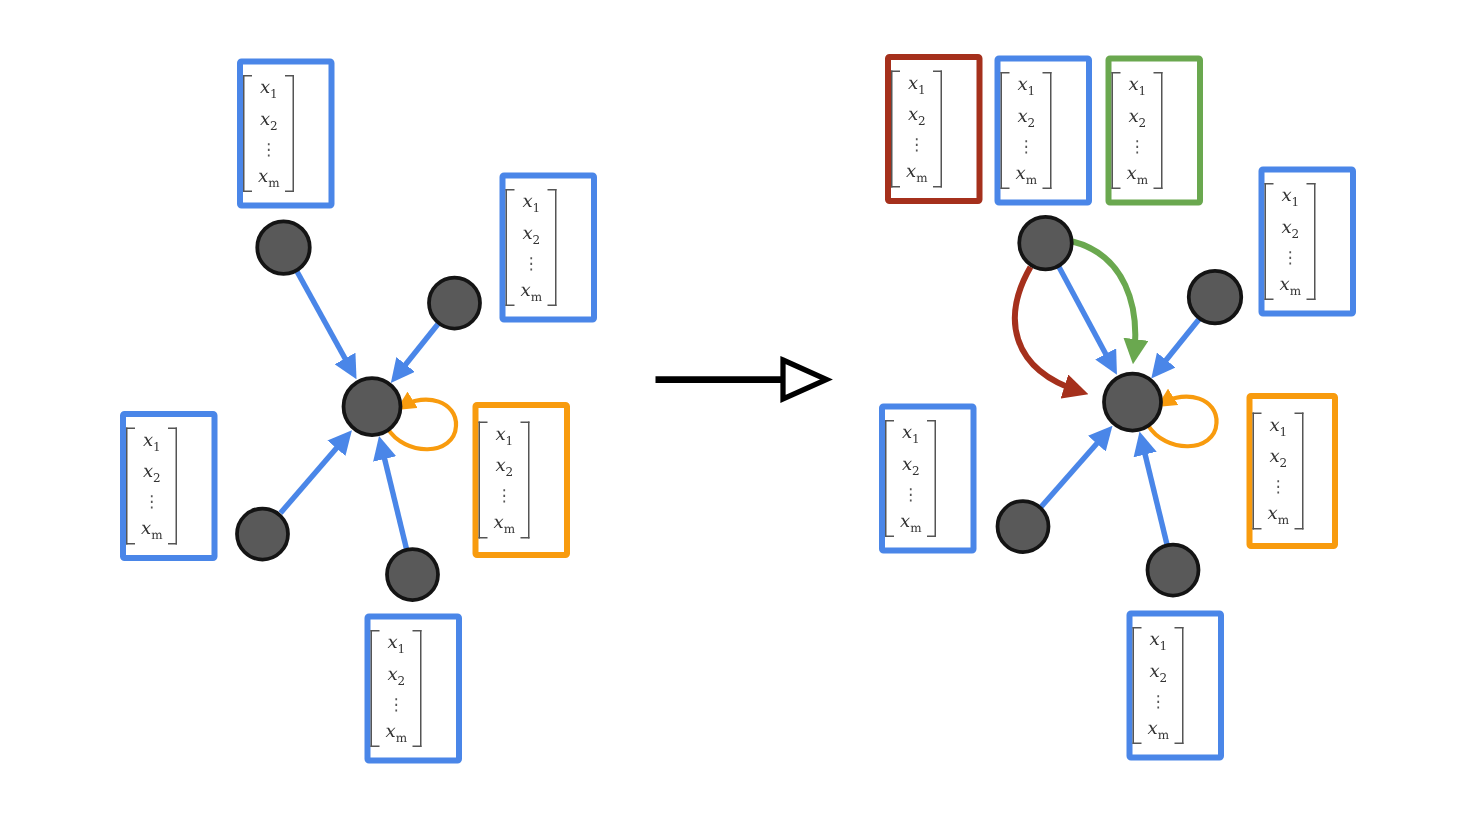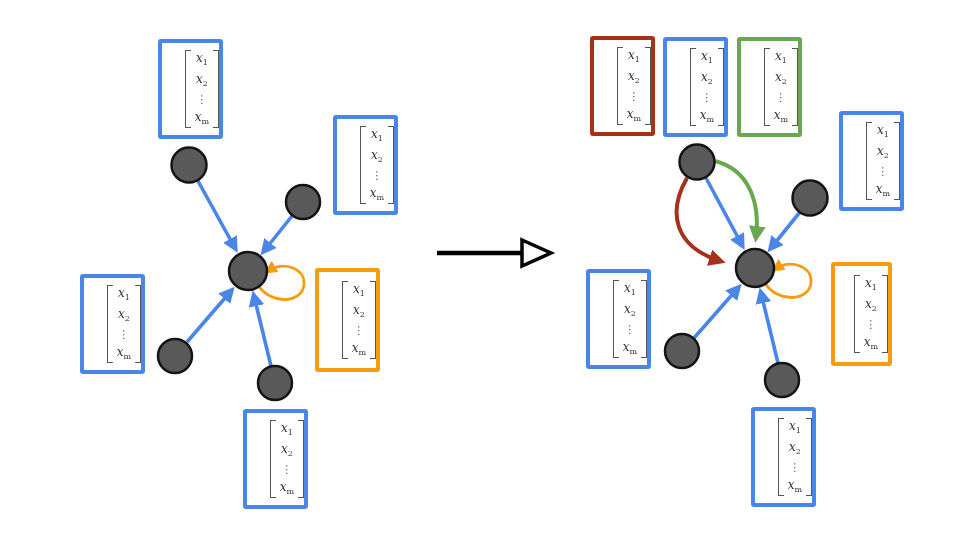--- a/index.html
+++ b/index.html
@@ -5,21 +5,21 @@
   html,body{margin:0;padding:0;background:#ffffff;}
   .stage{
     position:relative;width:980px;height:549px;background:#ffffff;overflow:hidden;
     font-family:"DejaVu Serif", serif;
   }
   .layer{position:absolute;left:0;top:0;}
   
   .vbox{
     position:absolute;box-sizing:border-box;width:65px;height:100px;
     border:4px solid #4a86e8;border-radius:3px;background:#ffffff;
-    display:flex;align-items:center;justify-content:flex-end;
+    display:flex;align-items:center;justify-content:flex-start;
   }
   .vec{display:flex;align-items:stretch;}
   .br{width:5px;border:1.6px solid #555;}
   .br.l{border-right:none;margin-right:3px;}
   .br.r{border-left:none;margin-left:3px;}
   .col{
     display:flex;flex-direction:column;justify-content:space-between;align-items:center;
     height:74px;padding:2px 1px;
     font-style:italic;font-size:12px;line-height:1;color:#333;
   }

